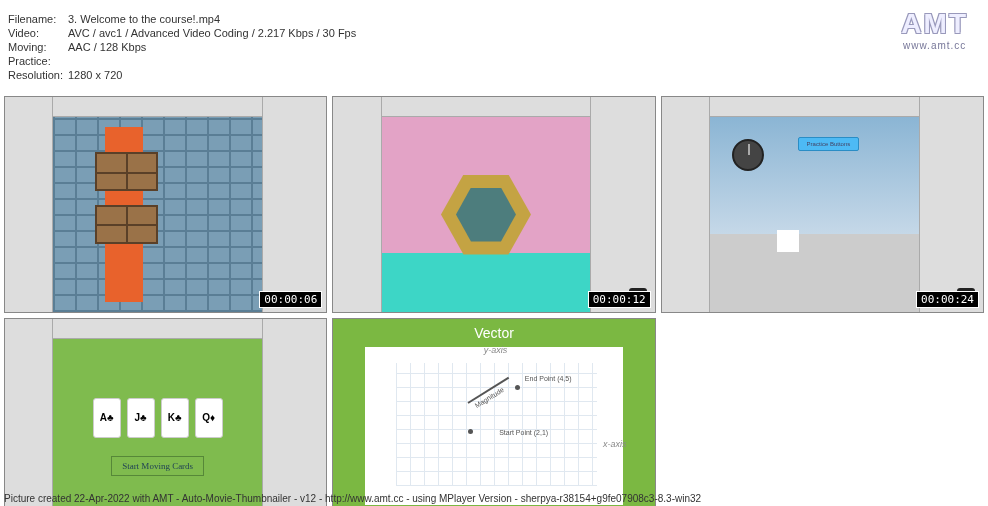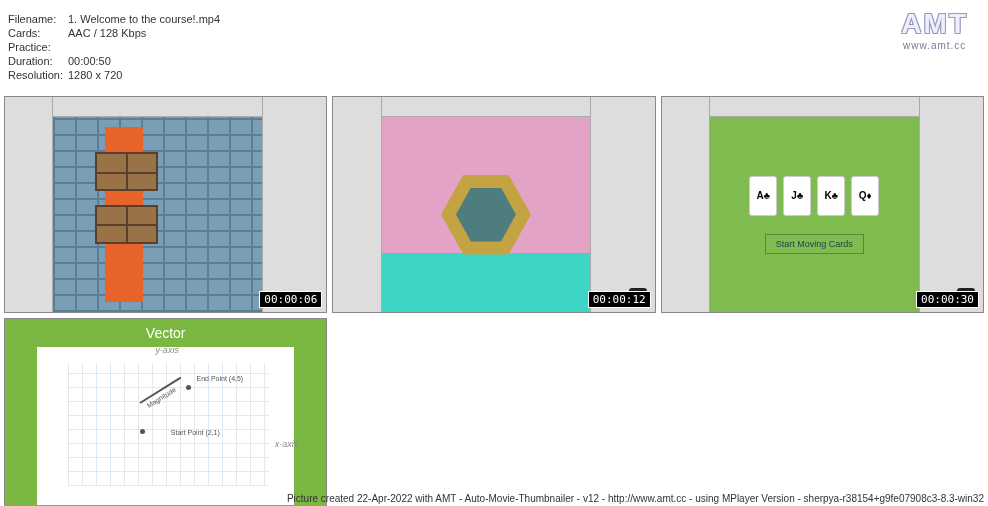--- a/index.html
+++ b/index.html
@@ -99,21 +99,21 @@
   border: 1px solid #fff;
   font-family: monospace;
 }
 .footer {
   position: absolute;
   bottom: 2px;
   left: 4px;
   right: 4px;
   font-size: 10px;
   color: #333;
-  text-align: right;
+  text-align: left;
 }
 
 .scene-bricks {
   background: #7a9eb5;
   background-image: 
     repeating-linear-gradient(0deg, #5a7e95 0, #5a7e95 2px, transparent 2px, transparent 16px),
     repeating-linear-gradient(90deg, #5a7e95 0, #5a7e95 2px, transparent 2px, transparent 22px);
   position: relative;
 }
 .orange-bar {
@@ -224,20 +224,21 @@
   justify-content: center;
   font-size: 10px;
   font-weight: bold;
 }
 .btn-move {
   background: #7fbb4e;
   color: #245;
   padding: 4px 10px;
   border: 1px solid #568838;
   font-size: 9px;
+  font-family: Liberation Serif, serif;
 }
 
 .scene-vector {
   background: #7bb842;
   display: flex;
   flex-direction: column;
 }
 .vec-header {
   height: 28px;
   background: #7bb842;
@@ -308,32 +309,32 @@
   background: #222;
   border-radius: 3px;
 }
 </style>
 </head>
 <body>
 
 <div class="header">
   <div class="meta-row">
     <div class="meta-label">Filename:</div>
-    <div class="meta-value">1. Welcome to the course!.mp4</div>
+    <div class="meta-value">3. Welcome to the course!.mp4</div>
   </div>
   <div class="meta-row">
-    <div class="meta-label">Cards:</div>
+    <div class="meta-label">Video:</div>
+    <div class="meta-value">AVC / avc1 / Advanced Video Coding / 2.217 Kbps / 30 Fps</div>
+  </div>
+  <div class="meta-row">
+    <div class="meta-label">Moving:</div>
     <div class="meta-value">AAC / 128 Kbps</div>
   </div>
   <div class="meta-row">
     <div class="meta-label">Practice:</div>
-  </div>
-  <div class="meta-row">
-    <div class="meta-label">Duration:</div>
-    <div class="meta-value">00:00:50</div>
   </div>
   <div class="meta-row">
     <div class="meta-label">Resolution:</div>
     <div class="meta-value">1280 x 720</div>
   </div>
   <div class="logo">
     <div class="logo-text">AMT</div>
     <div class="logo-sub">www.amt.cc</div>
   </div>
 </div>
@@ -368,20 +369,37 @@
         </div>
       </div>
       <div class="right-panel">
         <div class="unity-icon"></div>
       </div>
     </div>
     <div class="timestamp">00:00:12</div>
   </div>
 
 
+  <div class="thumb">
+    <div class="thumb-inner">
+      <div class="side-panel"></div>
+      <div class="center-view">
+        <div class="top-bar"></div>
+        <div class="scene scene-sky">
+          <div class="clock" style="left:22px; top:22px;"></div>
+          <div class="btn-blue" style="left:42%; top:20px;">Practice Buttons</div>
+          <div class="white-cube" style="left:32%; top:58%;"></div>
+        </div>
+      </div>
+      <div class="right-panel">
+        <div class="unity-icon"></div>
+      </div>
+    </div>
+    <div class="timestamp">00:00:24</div>
+  </div>
 
   <div class="thumb">
     <div class="thumb-inner">
       <div class="side-panel"></div>
       <div class="center-view">
         <div class="top-bar"></div>
         <div class="scene scene-cards">
           <div class="cards-row">
             <div class="card">A♣</div>
             <div class="card">J♣</div>

